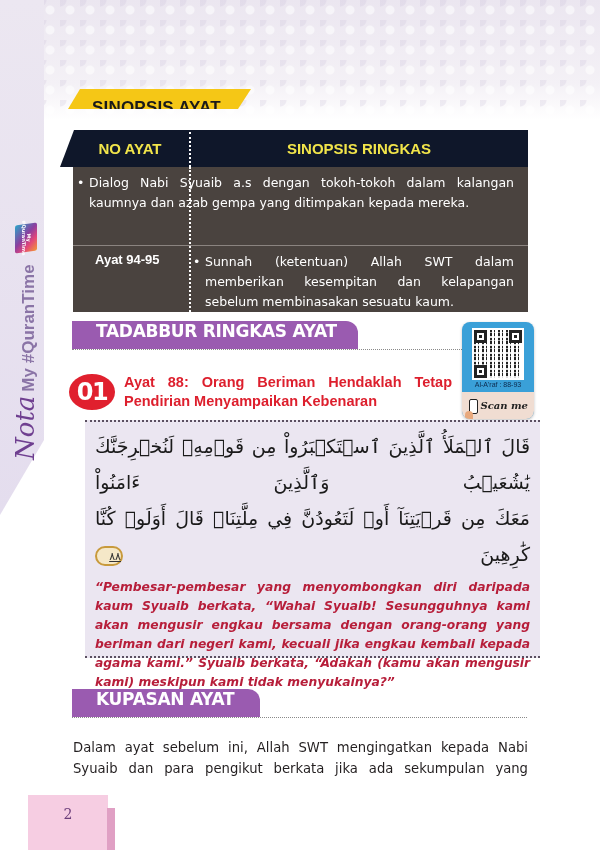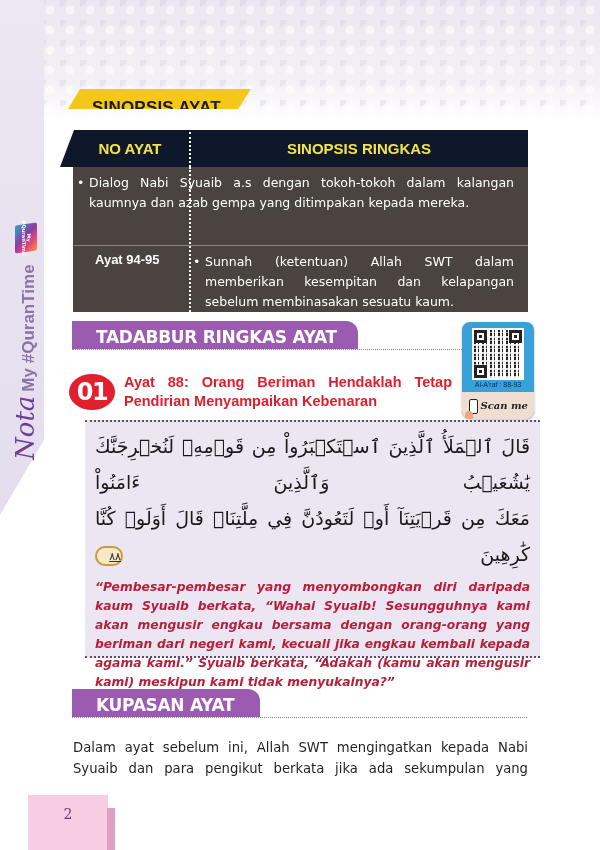--- a/index.html
+++ b/index.html
@@ -94,21 +94,21 @@
     .trow.r1 { height: 78px; }
     .trow.r2 { height: 67px; }
     .tbody .vdiv { left: 116px; top: 0; }
 
     
     .sec-bar {
       position: absolute; height: 28px;
       background: #9a5bb0;
       border-top-right-radius: 12px;
       font-family: "DejaVu Sans", sans-serif; font-weight: bold; color: #ffffff;
-      font-size: 17px; padding: 6px 0 0 24px; letter-spacing: -0.3px;
+      font-size: 17px; padding: 0 0 0 24px; letter-spacing: -0.3px;
     }
     .sec-line { position: absolute; border-top: 1px dotted #8a8a8a; }
     .tad-bar { left: 72px; top: 321px; width: 286px; }
     .tad-line { left: 72px; top: 349px; width: 392px; }
 
     .qr-card {
       position: absolute; left: 462px; top: 322px; width: 72px; height: 97px;
       border-radius: 8px; background: #3aa0d8; overflow: hidden;
       box-shadow: 0 1px 3px rgba(0,0,0,0.25);
     }

